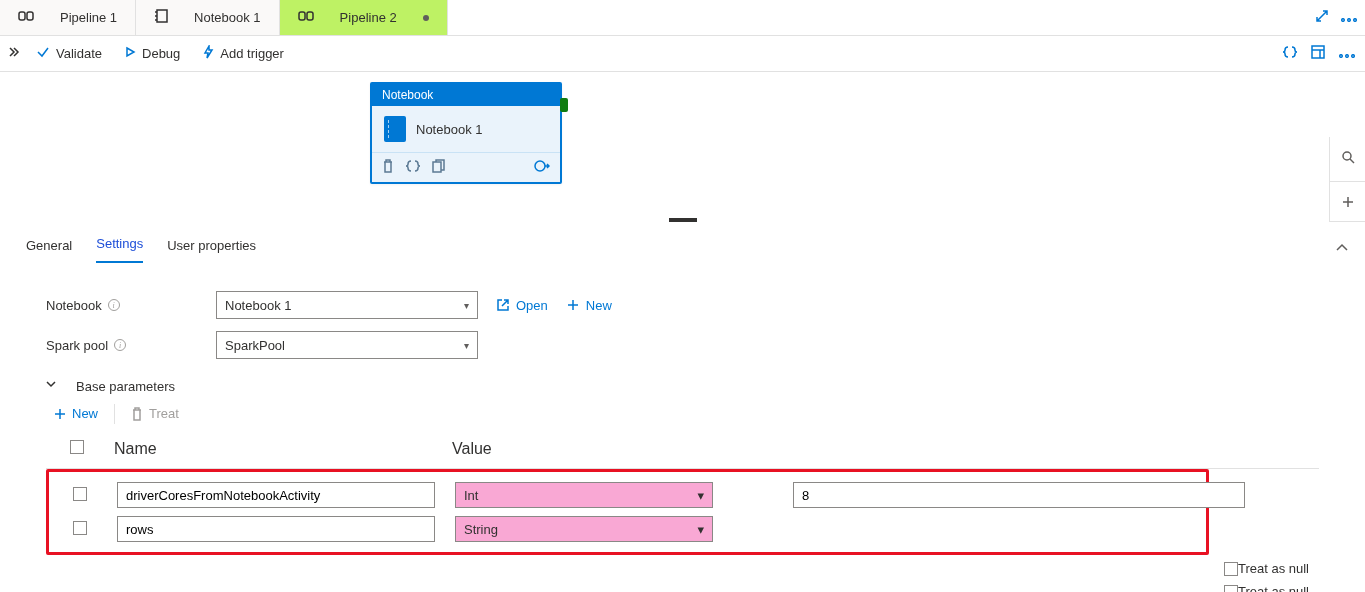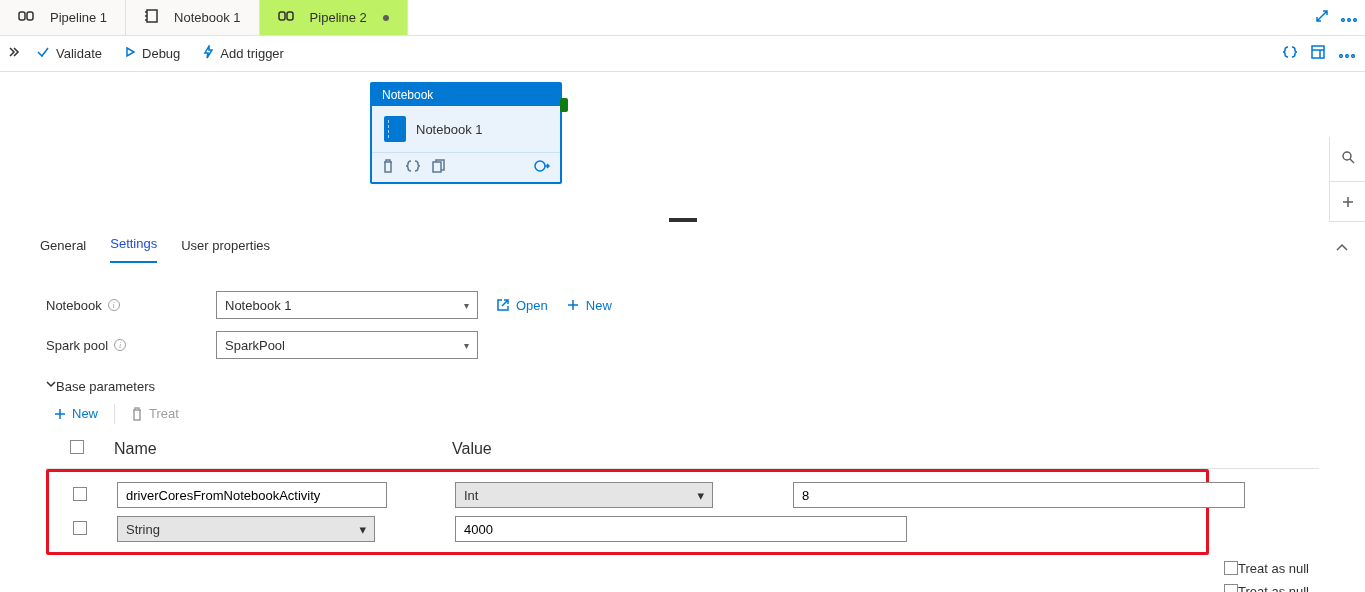--- a/index.html
+++ b/index.html
@@ -18,21 +18,21 @@
     .tab-bar {
       display: flex;
       align-items: stretch;
       height: 36px;
       border-bottom: 1px solid #e1e1e1;
       width: 100%;
     }
     .tab {
       display: flex;
       align-items: center;
-      gap: 16px;
+      gap: 26px;
       padding: 1px 18px;
       border-right: 1px solid #e1e1e1;
       background: #faf9f8;
       color: #323130;
       cursor: pointer;
       font-size: 13px;
     }
     .tab.active { background: #bef264; }
     .tab .dirty-dot { width: 6px; height: 6px; border-radius: 50%; background: #605e5c; }
     .tab-right {
@@ -162,21 +162,21 @@
       height: 40px; width: 100%; display: flex; align-items: center; justify-content: center;
       color: #605e5c;
     }
     .canvas-side .cell + .cell { border-top: 1px solid #e1e1e1;}
 
     
     .panel-tabs {
       display: flex;
       align-items: flex-end;
       gap: 24px;
-      padding: 14px 0 0 40px;
+      padding: 14px 0 0 26px;
       border-bottom: 0;
       position: relative;
       text-align: right;
     }
     .panel-tab {
       padding-bottom: 10px;
       color: #323130;
       cursor: pointer;
     }
     .panel-tab.active {
@@ -218,21 +218,21 @@
       background: #fff;
     }
     .combo .chev { font-size: 10px; color: #605e5c;}
     .link-action {
       display: flex; align-items: center; gap: 6px;
       color: #0078d4; margin-left: 18px; cursor: pointer;
     }
     .link-action svg { width: 14px; height: 14px; }
 
     .section-toggle {
-      display: flex; gap: 0;
+      display: flex; gap: 20px;
       margin: 14px 0 8px 0; color: #323130; cursor: pointer;
     }
 
     .params-actions {
       display: flex; align-items: center; gap: 8px; margin: 8px 0 10px 0;
     }
     .action-btn { display: flex; align-items: center; gap: 6px; padding: 4px 8px; cursor: pointer;}
     .action-btn.blue { color: #0078d4; }
     .action-btn.disabled { color: #a19f9d; }
     .v-divider { width: 1px; height: 20px; background: #e1e1e1; }
@@ -259,36 +259,36 @@
       border: 3px solid #e81123;
       border-radius: 2px;
       padding: 6px 0;
       width: calc(100% - 110px);
     }
     .params-body .params-row {
       grid-template-columns: 68px 338px 338px 466px;
       padding: 2px 0;
     }
     .text-input {
-      width: 270px; height: 26px;
+      width: 318px; height: 26px;
       border: 1px solid #8a8886;
       padding: 0 8px;
       font-family: inherit;
       font-size: 13px;
     }
     .value-input { width: 452px; }
     .select-like {
       width: 258px; height: 26px;
       border: 1px solid #8a8886;
       padding: 0 8px;
       display: flex; align-items: center; justify-content: space-between;
-      background: #e5e5e5; cursor: pointer;
+      background: #f9a8d4; cursor: pointer;
     }
     .treat-null {
-      display: flex; align-items: flex-start; gap: 0;
+      display: flex; align-items: center; gap: 0;
     }
     .outside-col {
       position: absolute;
       right: 10px;
       display: flex; flex-direction: column; gap: 8px;
       margin-top: 6px;
     }
     .rows-outer { position: relative; }
 
     
@@ -542,27 +542,27 @@
               <div class="select-like">
                  <span>Int</span>
                  <span class="chev">▾</span>
                </div>
             </div>
           <div><input class="text-input value-input" value="8" style=""></div>
         </div>
 
         <div class="params-row">
           <div style="padding-left:24px"><span class="checkbox"></span></div>
+          <div><input class="text-input" value="rows" style=""></div>
           <div>
               <div class="select-like">
                  <span>String</span>
                  <span class="chev">▾</span>
                </div>
             </div>
-          <div><input class="text-input value-input" value="4000" style=""></div>
         </div>
       </div>
 
       <div class="outside-col">
         <div class="treat-null">
           <span class="checkbox"></span>
           <span>Treat as null</span>
         </div>
         <div class="treat-null">
           <span class="checkbox"></span>

